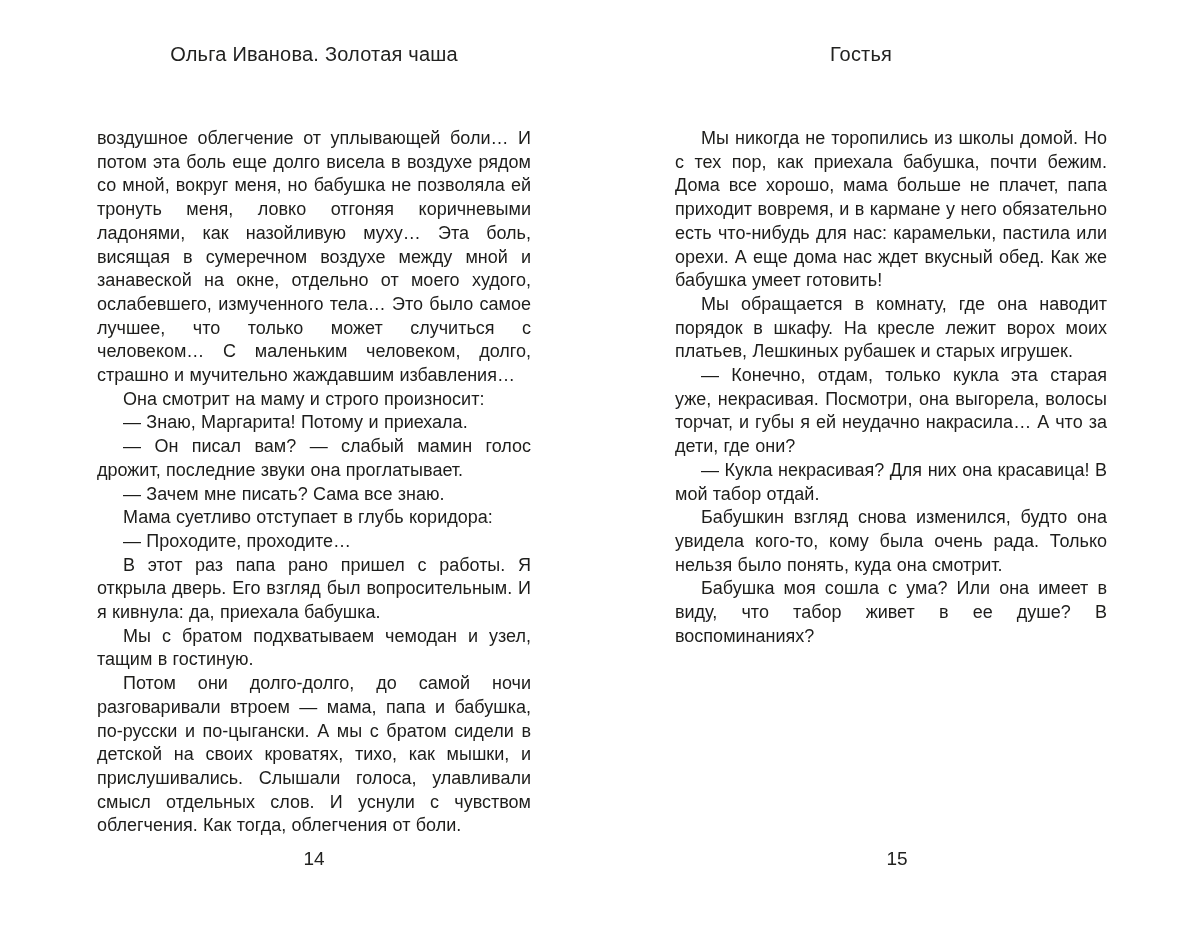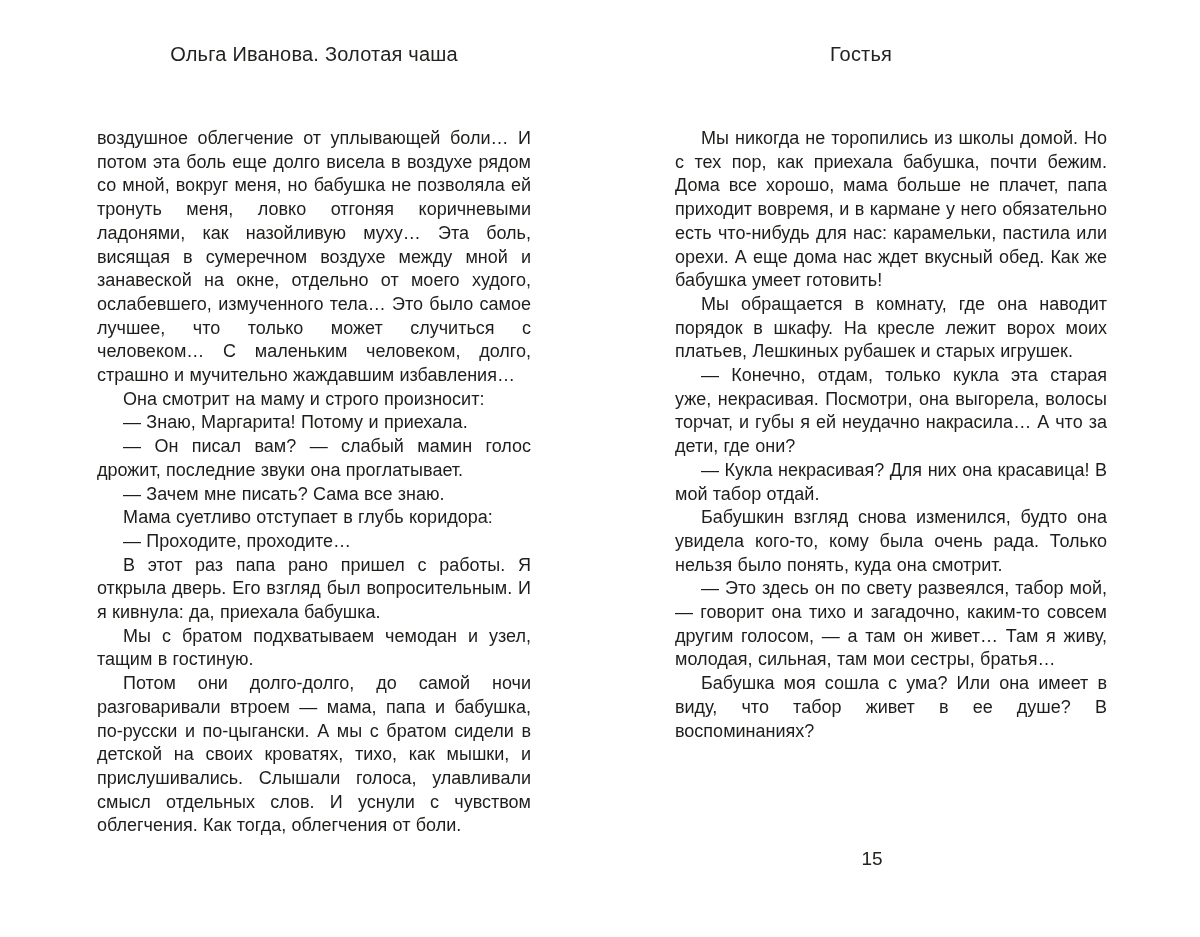--- a/index.html
+++ b/index.html
@@ -52,21 +52,21 @@
   .text-column p.indent { text-indent: 26px; }
   .italic { font-style: italic; }
   .page-number {
     position: absolute;
     top: 848px;
     font-size: 19px;
     text-align: center;
     color: #222220;
   }
   .page-number.left  { left: 97px;  width: 434px; }
-  .page-number.right { left: 656px; width: 432px; }
+  .page-number.right { left: 681px; width: 432px; }
 </style>
 </head>
 <body>
 
 <div class="spread">
   <div class="running-head left">Ольга Иванова. Золотая чаша</div>
   <div class="running-head right">Гостья</div>
 
   <div class="text-column left" id="left-column">
       <p class=""><span>воздушное облегчение от уплывающей боли… И потом эта боль еще долго висела в воздухе рядом со мной, вокруг меня, но бабушка не позволяла ей тронуть меня, ловко отгоняя коричневыми ладонями, как назойливую муху… Эта боль, висящая в сумеречном воздухе между мной и занавеской на окне, отдельно от моего худого, ослабевшего, измученного тела… Это было самое лучшее, что только может случиться с человеком… С маленьким человеком, долго, страшно и мучительно жаждавшим избавления…</span></p>
@@ -79,18 +79,18 @@
       <p class="indent"><span>В этот раз папа рано пришел с работы. Я открыла дверь. Его взгляд был вопросительным. И я кивнула: да, приехала бабушка.</span></p>
       <p class="indent"><span>Мы с братом подхватываем чемодан и узел, тащим в гостиную.</span></p>
       <p class="indent"><span>Потом они долго-долго, до самой ночи разговаривали втроем — мама, папа и бабушка, по-русски и по-цыгански. А мы с братом сидели в детской на своих кроватях, тихо, как мышки, и прислушивались. Слышали голоса, улавливали смысл отдельных слов. И уснули с чувством облегчения. Как тогда, облегчения от боли.</span></p>
     </div>
   <div class="text-column right" id="right-column">
       <p class="indent"><span>Мы никогда не торопились из школы домой. Но с тех пор, как приехала бабушка, почти бежим. Дома все хорошо, мама больше не плачет, папа приходит вовремя, и в кармане у него обязательно есть что-нибудь для нас: карамельки, пастила или орехи. А еще дома нас ждет вкусный обед. Как же бабушка умеет готовить!</span></p>
       <p class="indent"><span>Мы обращается в комнату, где она наводит порядок в шкафу. На кресле лежит ворох моих платьев, Лешкиных рубашек и старых игрушек.</span></p>
       <p class="indent"><span>— Конечно, отдам, только кукла эта старая уже, некрасивая. Посмотри, она выгорела, волосы торчат, и губы я ей неудачно накрасила… А что за дети, где они?</span></p>
       <p class="indent"><span>— Кукла некрасивая? Для них она красавица! В мой табор отдай.</span></p>
       <p class="indent"><span>Бабушкин взгляд снова изменился, будто она увидела кого-то, кому была очень рада. Только нельзя было понять, куда она смотрит.</span></p>
-      <p class="indent"><span>— Это здесь он по свету развеялся, табор мой, — говорит она тихо и загадочно, каким-то совсем другим голосом, — а там он живет… Там я живу, молодая, сильная, там мои сестры, братья…</span></p>
       <p class="indent"><span>Бабушка моя сошла с ума? Или она имеет в виду, что табор живет в ее душе? В воспоминаниях?</span></p>
     </div>
 
+  <div class="page-number left">14</div>
   <div class="page-number right">15</div>
 </div>
 
 </body></html>

